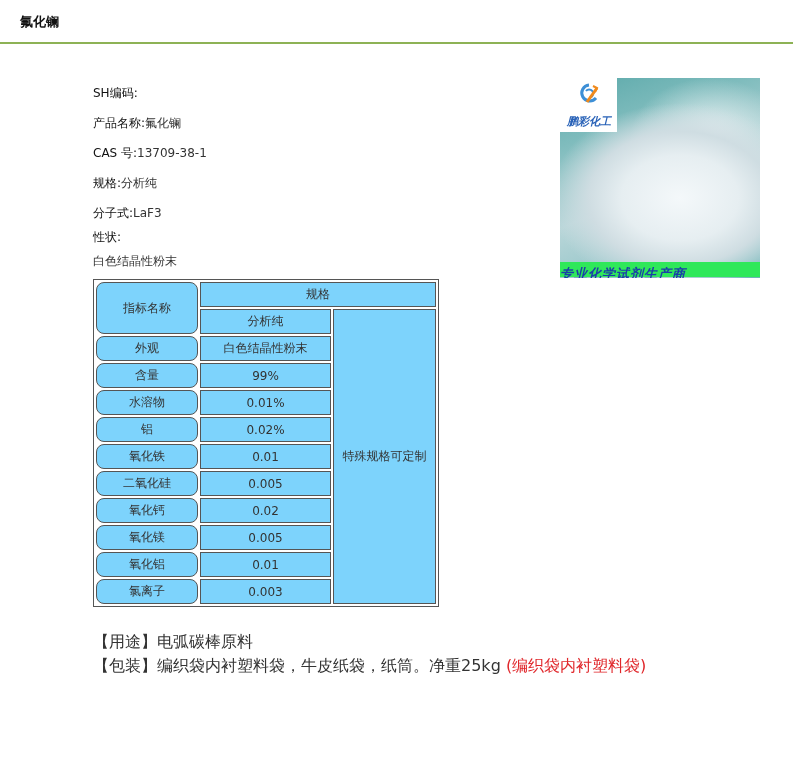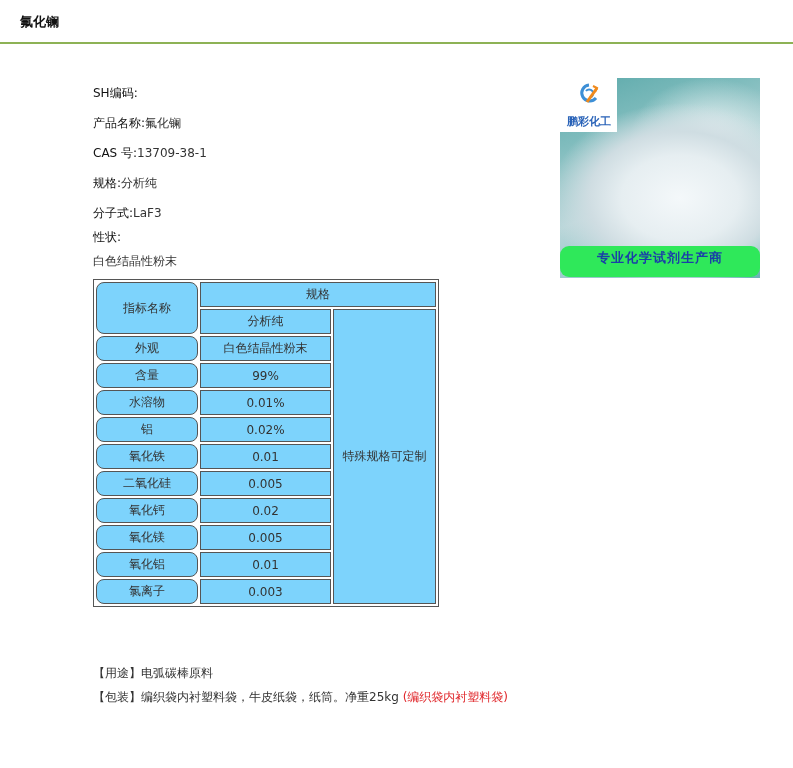--- a/index.html
+++ b/index.html
@@ -43,42 +43,43 @@
     td.col-note { width: 103px; }
     td.note-cell { vertical-align: middle; }
 
     .product-image {
       position: absolute; left: 560px; top: 78px; width: 200px; height: 200px;
       background:
         radial-gradient(ellipse 130px 95px at 120px 120px, #f4f8fa 0%, #e6eef1 45%, #cfdde2 70%, rgba(207,221,226,0) 100%),
         radial-gradient(ellipse 80px 60px at 150px 60px, #eef4f6 0%, rgba(238,244,246,0) 100%),
         linear-gradient(160deg, #5aa8a9 0%, #7fbcbd 25%, #b9d6d9 55%, #8fc3c6 85%, #6bb3b5 100%);
       overflow: hidden;
+      font-style: italic;
     }
     .logo-box {
       position: absolute; left: 0; top: 0; width: 57px; height: 54px;
       background: #ffffff;
     }
     .logo-mark {
       position: absolute; left: 17px; top: 4px; width: 24px; height: 24px;
     }
     .logo-text {
       position: absolute; left: 1px; top: 36px; width: 56px;
       font-size: 11px; font-weight: bold; color: #2a63b8; letter-spacing: 0px;
       text-align: center; white-space: nowrap;
     }
     .image-banner {
-      position: absolute; left: 0; bottom: 1px; width: 200px; height: 31px;
+      position: absolute; left: 0; bottom: 1px; width: 200px; height: 15px;
       background: #2fe85a; color: #1a3fa8; font-weight: bold; font-size: 13px;
-      text-align: center; line-height: 24px; letter-spacing: 1px; border-radius: 9px;
+      text-align: left; line-height: 24px; letter-spacing: 1px;
     }
 
     .notes {
-      position: absolute; left: 93px; top: 664px; width: 520px;
-      font-size: 12px; color: #333;
+      position: absolute; left: 93px; top: 633px; width: 520px;
+      font-size: 16px; color: #333;
     }
     .note-line { height: 24px; line-height: 18px; white-space: nowrap; }
     .note-highlight { color: #e0262a; }
   </style>
 </head>
 <body>
 
 <div class="page-header">
   <span class="page-title">氟化镧</span>
 </div>

